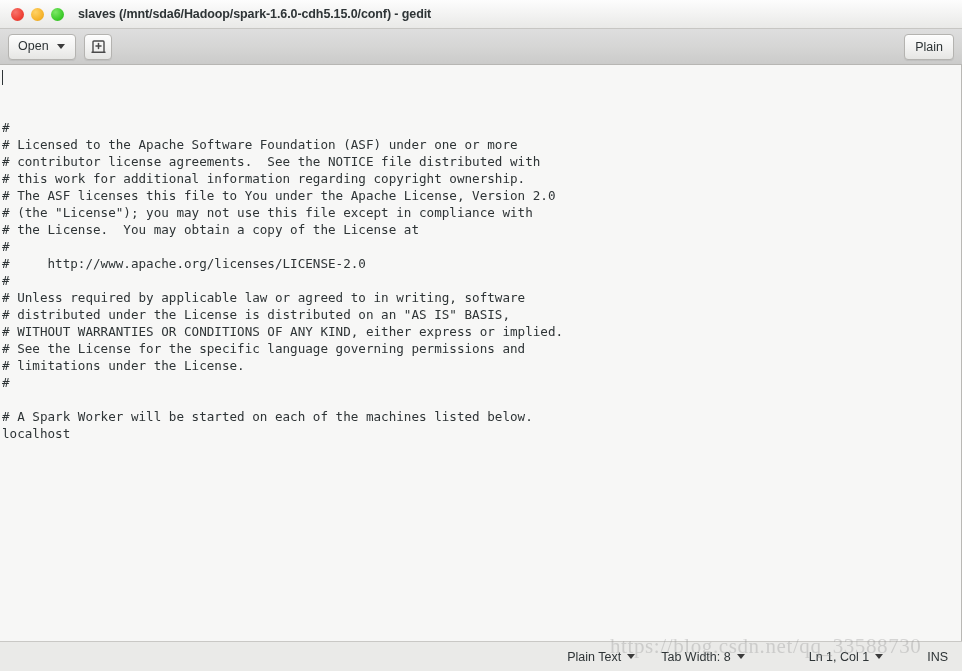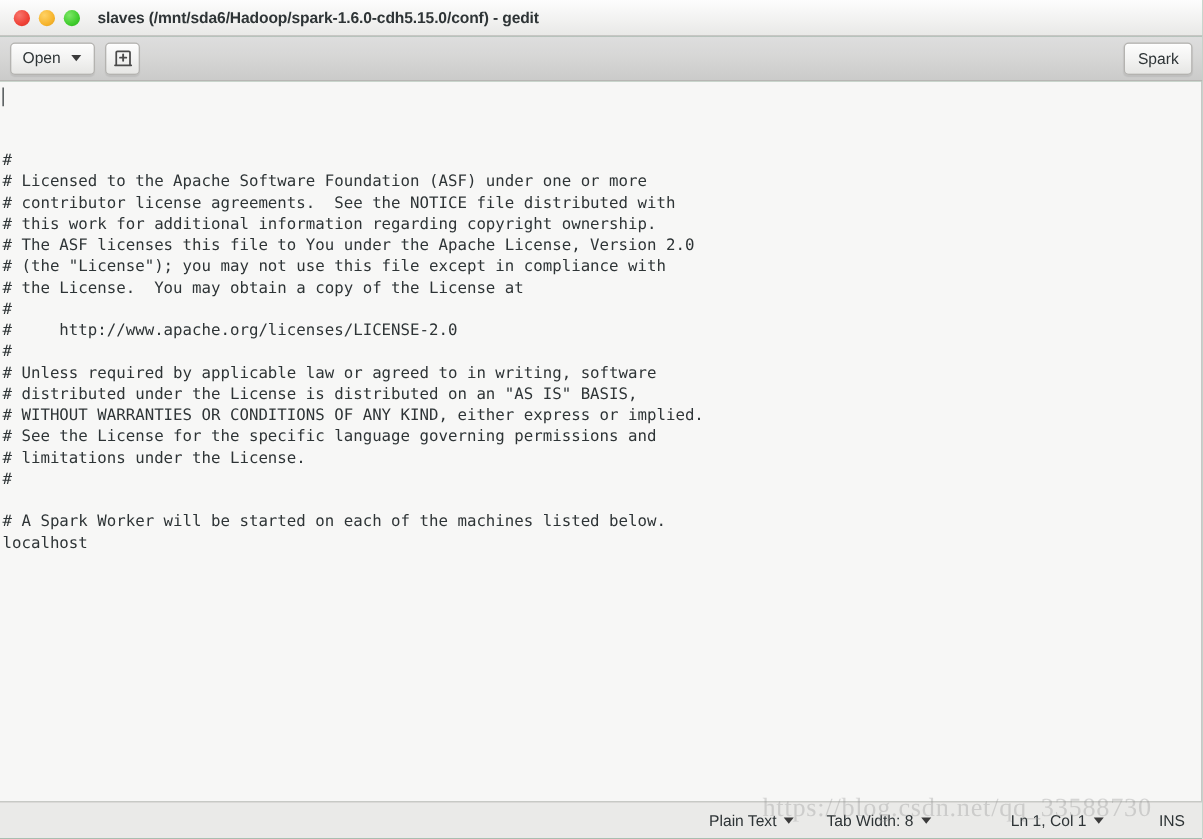--- a/index.html
+++ b/index.html
@@ -14,21 +14,21 @@
     font-family: "Liberation Sans", sans-serif;
     -webkit-font-smoothing: antialiased;
   }
 
   .window {
     position: relative;
     width: 962px;
     height: 671px;
     display: flex;
     flex-direction: column;
-    background: #14532d;
+    background: #0c4a6e;
     box-sizing: border-box;
     overflow: hidden;
   }
 
   
   .titlebar {
     position: relative;
     height: 29px;
     flex: 0 0 29px;
     background: linear-gradient(to bottom, #fdfdfd 0%, #f2f2f1 55%, #e9e9e7 100%);
@@ -213,21 +213,21 @@
           <line x1="1" y1="13.2" x2="14" y2="13.2" stroke="#4a4a4a" stroke-width="1.4" stroke-linecap="round"></line>
           <line x1="7.5" y1="4.6" x2="7.5" y2="9.6" stroke="#4a4a4a" stroke-width="1.5" stroke-linecap="round"></line>
           <line x1="5" y1="7.1" x2="10" y2="7.1" stroke="#4a4a4a" stroke-width="1.5" stroke-linecap="round"></line>
         </svg>
       </span>
     </div>
 
     <div class="spacer"></div>
 
     <div class="tb-btn save-btn">
-      <span>Spark</span>
+      <span>Plain</span>
     </div>
   </div>
 
   <div class="editor-wrap">
     <div class="editor" id="editor-text">
       <span class="caret"></span>
     <span class="ln">#</span><span class="ln"># Licensed to the Apache Software Foundation (ASF) under one or more</span><span class="ln"># contributor license agreements.  See the NOTICE file distributed with</span><span class="ln"># this work for additional information regarding copyright ownership.</span><span class="ln"># The ASF licenses this file to You under the Apache License, Version 2.0</span><span class="ln"># (the "License"); you may not use this file except in compliance with</span><span class="ln"># the License.  You may obtain a copy of the License at</span><span class="ln">#</span><span class="ln">#     http://www.apache.org/licenses/LICENSE-2.0</span><span class="ln">#</span><span class="ln"># Unless required by applicable law or agreed to in writing, software</span><span class="ln"># distributed under the License is distributed on an "AS IS" BASIS,</span><span class="ln"># WITHOUT WARRANTIES OR CONDITIONS OF ANY KIND, either express or implied.</span><span class="ln"># See the License for the specific language governing permissions and</span><span class="ln"># limitations under the License.</span><span class="ln">#</span><span class="ln"></span><span class="ln"># A Spark Worker will be started on each of the machines listed below.</span><span class="ln">localhost</span></div>
   </div>
 
   <div class="statusbar">

